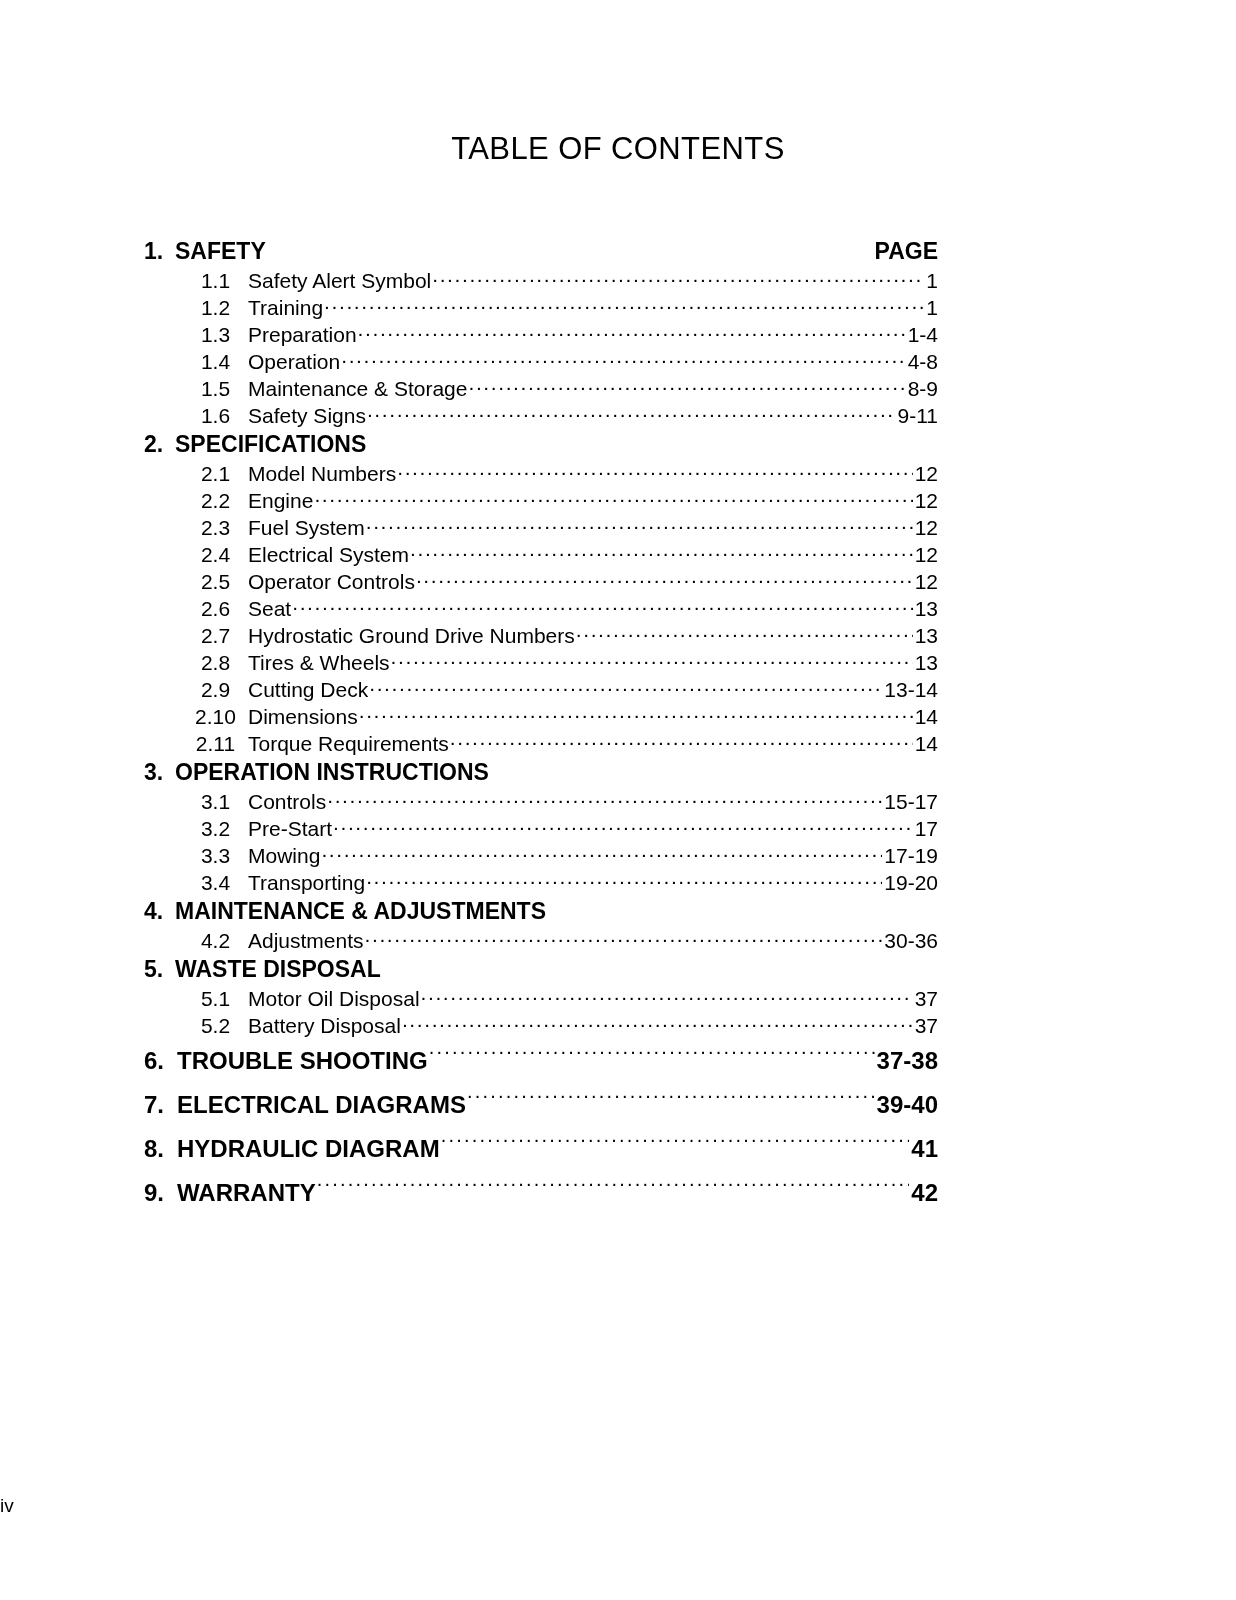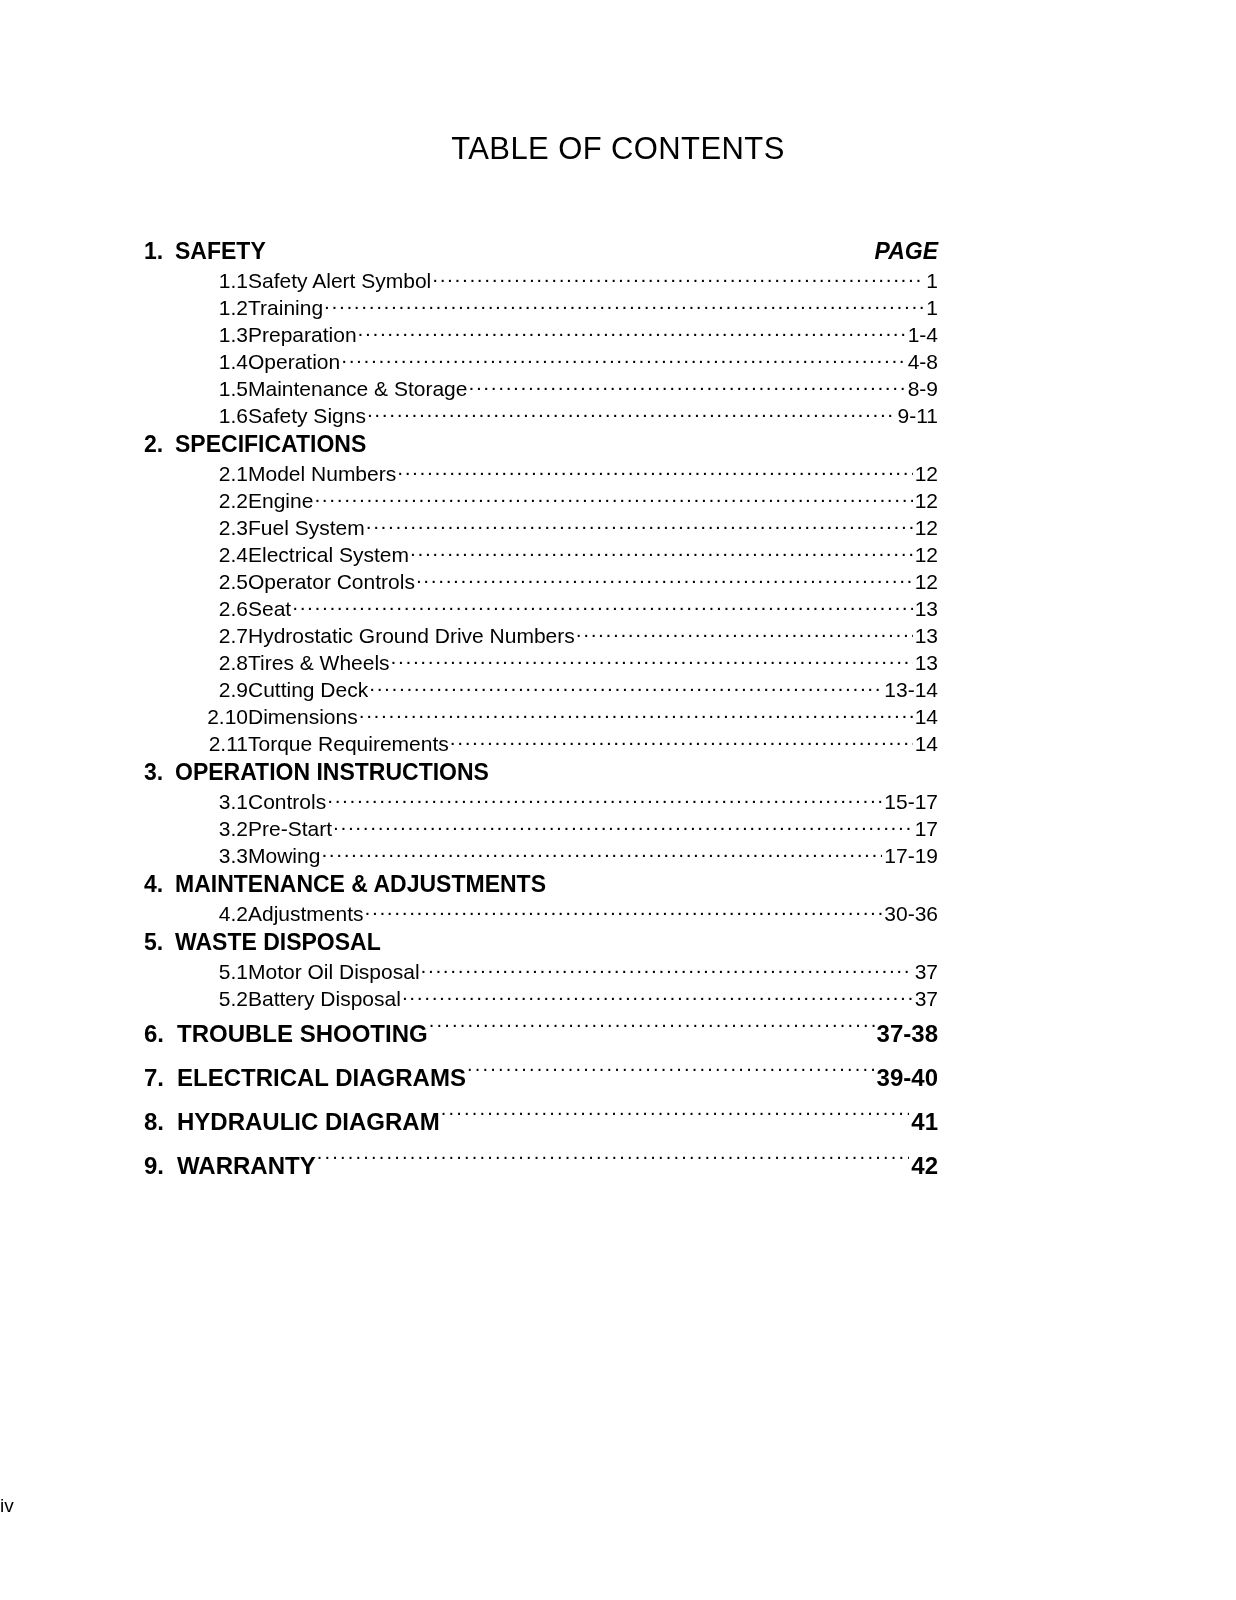--- a/index.html
+++ b/index.html
@@ -61,21 +61,20 @@
     text-align: left;
   }
   .sec-label {
     flex: 0 0 auto;
     text-align: center;
   }
   .sec-row .page-head {
     margin-left: auto;
     font-size: 23px;
     font-weight: bold;
-    font-style: italic;
   }
 
   
   .sec-row-big {
     display: flex;
     align-items: baseline;
     font-size: 24px;
     font-weight: bold;
     line-height: 44px;
     white-space: nowrap;
@@ -91,21 +90,21 @@
     align-items: baseline;
     font-size: 21px;
     font-weight: normal;
     line-height: 26px;
     white-space: nowrap;
     padding-left: 39px;
   }
   .sub-num {
     width: 65px;
     flex: 0 0 65px;
-    text-align: right;
+    text-align: center;
   }
   .sub-label {
     flex: 0 0 auto;
   }
 
   
   .leader {
     flex: 1 1 auto;
     min-width: 6px;
     overflow: hidden;
@@ -283,20 +282,26 @@
         <span class="sub-label">Pre-Start</span>
         <span class="leader"></span>
         <span class="pageno">17</span>
       </div>
       <div class="sub-row">
         <span class="sub-num">3.3</span>
         <span class="sub-label">Mowing</span>
         <span class="leader"></span>
         <span class="pageno">17-19</span>
       </div>
+      <div class="sub-row">
+        <span class="sub-num">3.4</span>
+        <span class="sub-label">Transporting</span>
+        <span class="leader"></span>
+        <span class="pageno">19-20</span>
+      </div>
       <div class="sec-row">
         <span class="sec-num">4.</span>
         <span class="sec-label">MAINTENANCE &amp; ADJUSTMENTS</span>
       </div>
       <div class="sub-row">
         <span class="sub-num">4.2</span>
         <span class="sub-label">Adjustments</span>
         <span class="leader"></span>
         <span class="pageno">30-36</span>
       </div>

